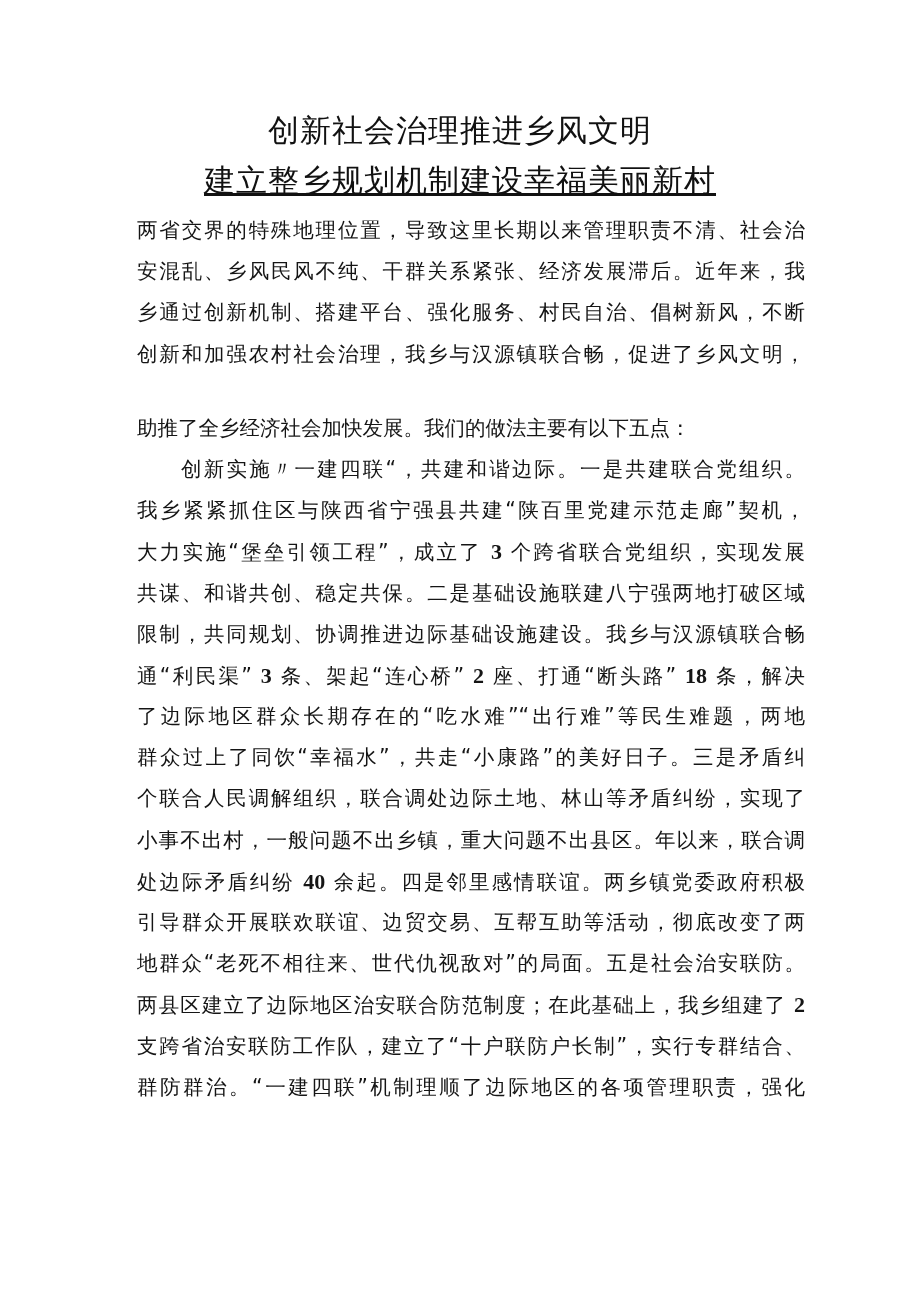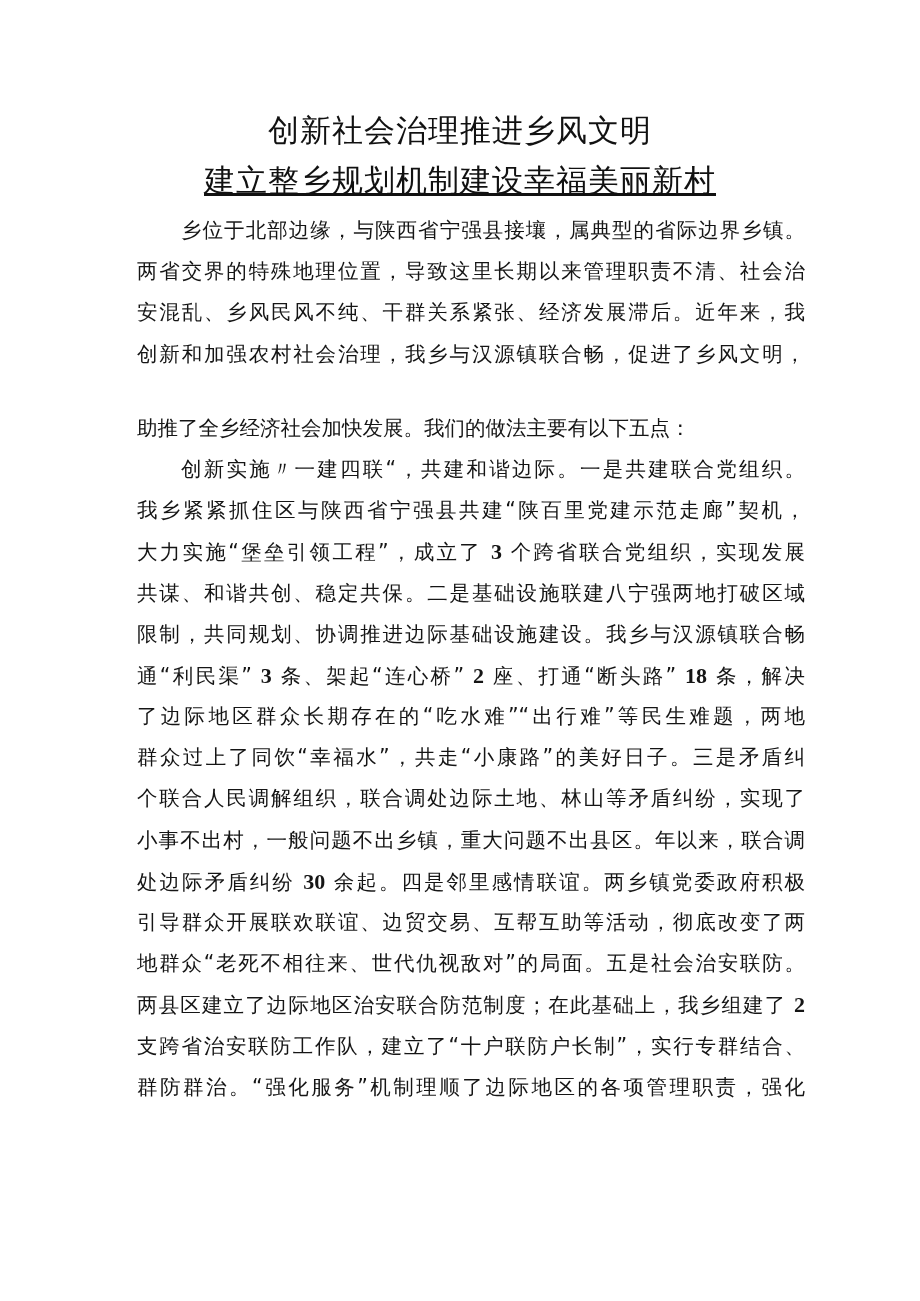--- a/index.html
+++ b/index.html
@@ -24,23 +24,23 @@
   </style>
 </head>
 <body>
 
 <div class="page">
   <h1 class="title t1">创新社会治理推进乡风文明</h1>
   <h1 class="title t2">建立整乡规划机制建设幸福美丽新村</h1>
 
   <div class="body-text">
 
-    <span class="line indent">乡位于北部边缘，与陕西省宁强县接壤，属典型的省际边界乡镇。</span>
     <span class="line">两省交界的特殊地理位置，导致这里长期以来管理职责不清、社会治</span>
     <span class="line">安混乱、乡风民风不纯、干群关系紧张、经济发展滞后。近年来，我</span>
+    <span class="line">乡通过创新机制、搭建平台、强化服务、村民自治、倡树新风，不断</span>
     <span class="line">创新和加强农村社会治理，我乡与汉源镇联合畅，促进了乡风文明，</span>
     <span class="line last">助推了全乡经济社会加快发展。我们的做法主要有以下五点：</span>
 
     <span class="line indent">创新实施〃一建四联“，共建和谐边际。一是共建联合党组织。</span>
     <span class="line">我乡紧紧抓住区与陕西省宁强县共建“陕百里党建示范走廊”契机，</span>
     <span class="line">
       <span>大力实施“堡垒引领工程”，成立了</span>
       <span class="num">3</span>
       <span>个跨省联合党组织，实现发展</span>
     </span>
@@ -54,25 +54,25 @@
       <span>座、打通“断头路”</span>
       <span class="num">18</span>
       <span>条，解决</span>
     </span>
     <span class="line">了边际地区群众长期存在的“吃水难”“出行难”等民生难题，两地</span>
     <span class="line">群众过上了同饮“幸福水”，共走“小康路”的美好日子。三是矛盾纠</span>
     <span class="line">个联合人民调解组织，联合调处边际土地、林山等矛盾纠纷，实现了</span>
     <span class="line">小事不出村，一般问题不出乡镇，重大问题不出县区。年以来，联合调</span>
     <span class="line">
       <span>处边际矛盾纠纷</span>
-      <span class="num">30</span>
+      <span class="num">40</span>
       <span>余起。四是邻里感情联谊。两乡镇党委政府积极</span>
     </span>
     <span class="line">引导群众开展联欢联谊、边贸交易、互帮互助等活动，彻底改变了两</span>
     <span class="line">地群众“老死不相往来、世代仇视敌对”的局面。五是社会治安联防。</span>
     <span class="line">
       <span>两县区建立了边际地区治安联合防范制度；在此基础上，我乡组建了</span>
       <span class="num">2</span>
     </span>
     <span class="line">支跨省治安联防工作队，建立了“十户联防户长制”，实行专群结合、</span>
-    <span class="line">群防群治。“强化服务”机制理顺了边际地区的各项管理职责，强化</span>
+    <span class="line">群防群治。“一建四联”机制理顺了边际地区的各项管理职责，强化</span>
   </div>
 </div>
 
 </body></html>

